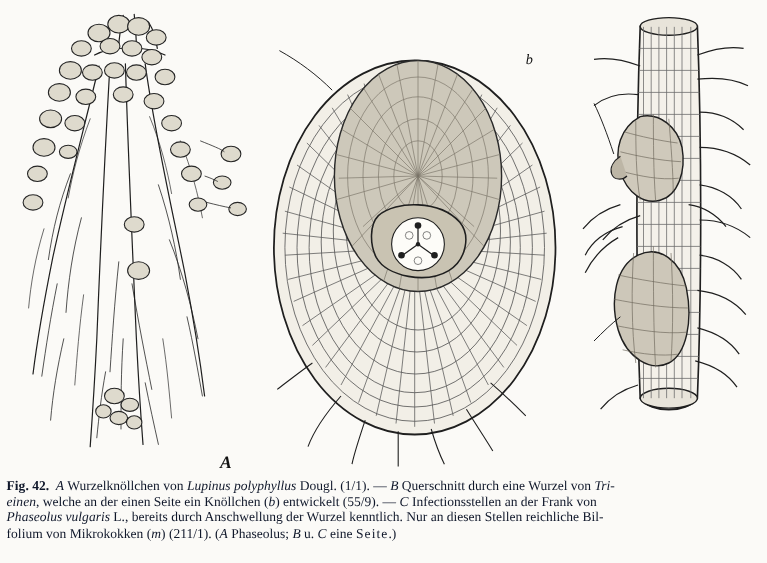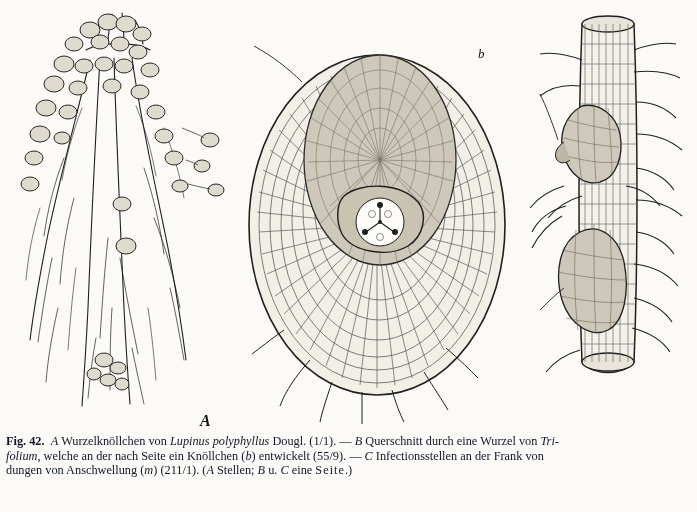--- a/index.html
+++ b/index.html
@@ -395,17 +395,18 @@
           <path d="M20 300 C28 292 36 284 44 278"></path>
         </g>
       </svg>
 
     </div>
 
   </div>
 
   <div class="caption">
     <span class="cap-line"><span class="fig-no">Fig. 42.</span><span>&nbsp;&nbsp;</span><i>A</i><span> Wurzelknöllchen von </span><i>Lupinus polyphyllus</i><span> Dougl. (1/1). — </span><i>B</i><span> Querschnitt durch eine Wurzel von </span><i>Tri-</i></span>
-    <span class="cap-line"><i>folium</i><span>, welche an der nach Seite ein Knöllchen (</span><i>b</i><span>) entwickelt (55/9). — </span><i>C</i><span> Infectionsstellen an der Frank von</span></span>
-    <span class="cap-line"><span>dungen von Anschwellung (</span><i>m</i><span>) (211/1).   (</span><i>A</i><span> Stellen; </span><i>B</i><span> u. </span><i>C</i><span> eine </span><span style="letter-spacing:1px">Seite</span><span>.)</span></span>
+    <span class="cap-line"><i>einen</i><span>, welche an der einen Seite ein Knöllchen (</span><i>b</i><span>) entwickelt (55/9). — </span><i>C</i><span> Infectionsstellen an der Frank von</span></span>
+    <span class="cap-line"><i>Phaseolus vulgaris</i><span> L., bereits durch Anschwellung der Wurzel kenntlich.  Nur an diesen Stellen reichliche Bil-</span></span>
+    <span class="cap-line"><span>folium von Mikrokokken (</span><i>m</i><span>) (211/1).   (</span><i>A</i><span> Phaseolus; </span><i>B</i><span> u. </span><i>C</i><span> eine </span><span style="letter-spacing:1px">Seite</span><span>.)</span></span>
   </div>
 
 </div>
 
 </body></html>

